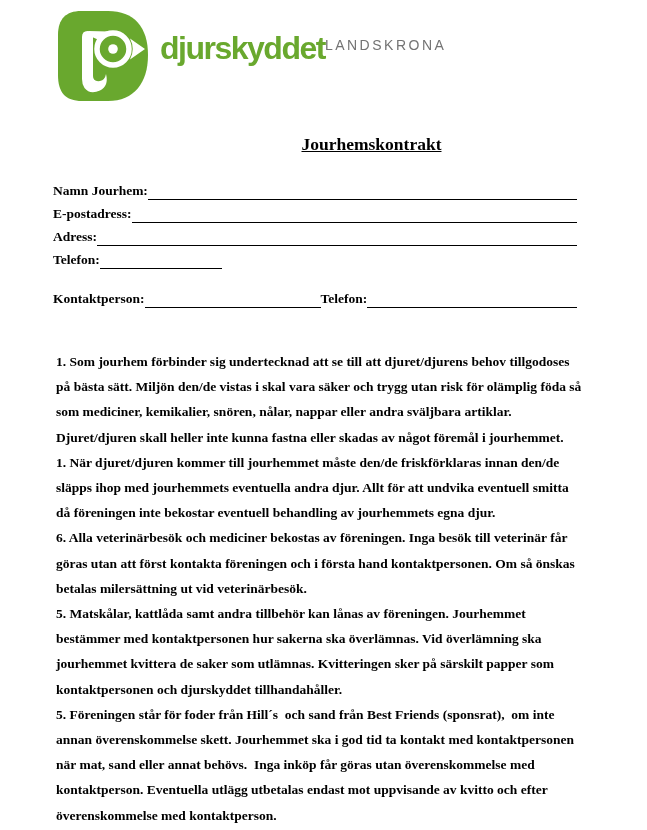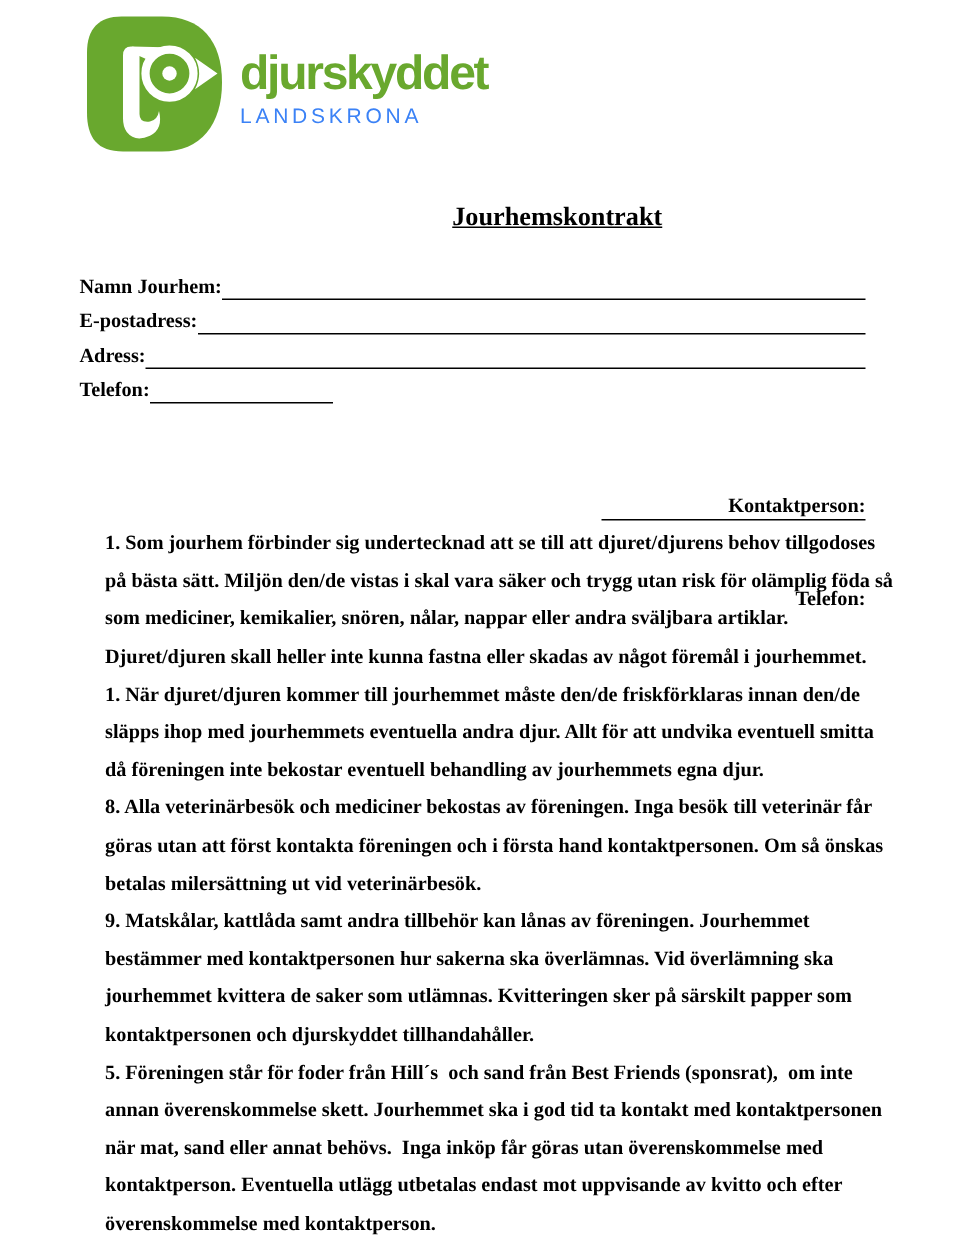--- a/index.html
+++ b/index.html
@@ -17,37 +17,37 @@
   .logo {
     position: absolute;
     left: 55px;
     top: 8px;
     display: flex;
     align-items: flex-start;
   }
   .logo svg { display: block; }
   .logo-text {
     display: flex;
-    flex-direction: column;
+    flex-direction: row;
     padding-top: 24px;
     margin-left: 9px;
     font-family: "Liberation Sans", sans-serif;
   }
   .brand {
     font-size: 32px;
     font-weight: bold;
     letter-spacing: -1.5px;
     line-height: 1;
     color: #69A82E;
   }
   .location {
     margin-top: 5px;
     font-size: 14px;
     letter-spacing: 2.5px;
-    color: #3b82f6;
+    color: #737373;
   }
 
   
   .title-wrap {
     position: absolute;
     top: 134px;
     left: 0;
     width: 100%;
     text-align: center;
     padding-left: 48px;
@@ -65,35 +65,35 @@
     top: 177px;
     width: 524px;
   }
   .row {
     display: flex;
     align-items: flex-end;
     height: 23px;
     font-size: 13.5px;
     font-weight: bold;
   }
-  .lbl { white-space: nowrap; padding-bottom: 1px; margin-top: 44px; }
+  .lbl { white-space: nowrap; padding-bottom: 1px; }
   .line {
     display: inline-block;
     border-bottom: 1.5px solid #000;
     height: 18px;
   }
   .grow { flex: 1 1 auto; }
   .line-short { width: 122px; }
   .line-mid { width: 176px; }
-  .contact-row { margin-top: 16px; flex-direction: column; }
+  .contact-row { margin-top: 16px; }
 
   
   .terms {
     position: absolute;
-    left: 70px;
+    left: 56px;
     top: 349px;
     width: 526px;
     font-size: 13.5px;
     font-weight: bold;
     line-height: 25.2px;
   }
   .terms p {
     margin: 0;
     white-space: pre-wrap;
   }
@@ -148,18 +148,18 @@
       <span class="lbl">Kontaktperson:</span>
       <span class="line line-mid"></span>
       <span class="lbl">Telefon:</span>
       <span class="line grow"></span>
     </div>
   </div>
 
   <div class="terms">
     <p>1. Som jourhem förbinder sig undertecknad att se till att djuret/djurens behov tillgodoses på bästa sätt. Miljön den/de vistas i skal vara säker och trygg utan risk för olämplig föda så som mediciner, kemikalier, snören, nålar, nappar eller andra sväljbara artiklar. Djuret/djuren skall heller inte kunna fastna eller skadas av något föremål i jourhemmet.</p>
     <p>1. När djuret/djuren kommer till jourhemmet måste den/de friskförklaras innan den/de släpps ihop med jourhemmets eventuella andra djur. Allt för att undvika eventuell smitta då föreningen inte bekostar eventuell behandling av jourhemmets egna djur.</p>
-    <p>8. Alla veterinärbesök och mediciner bekostas av föreningen. Inga besök till veterinär får göras utan att först kontakta föreningen och i första hand kontaktpersonen. Om så önskas betalas milersättning ut vid veterinärbesök.</p>
-    <p>9. Matskålar, kattlåda samt andra tillbehör kan lånas av föreningen. Jourhemmet bestämmer med kontaktpersonen hur sakerna ska överlämnas. Vid överlämning ska jourhemmet kvittera de saker som utlämnas. Kvitteringen sker på särskilt papper som kontaktpersonen och djurskyddet tillhandahåller.</p>
+    <p>6. Alla veterinärbesök och mediciner bekostas av föreningen. Inga besök till veterinär får göras utan att först kontakta föreningen och i första hand kontaktpersonen. Om så önskas betalas milersättning ut vid veterinärbesök.</p>
+    <p>5. Matskålar, kattlåda samt andra tillbehör kan lånas av föreningen. Jourhemmet bestämmer med kontaktpersonen hur sakerna ska överlämnas. Vid överlämning ska jourhemmet kvittera de saker som utlämnas. Kvitteringen sker på särskilt papper som kontaktpersonen och djurskyddet tillhandahåller.</p>
     <p>5. Föreningen står för foder från Hill´s  och sand från Best Friends (sponsrat),  om inte annan överenskommelse skett. Jourhemmet ska i god tid ta kontakt med kontaktpersonen när mat, sand eller annat behövs.  Inga inköp får göras utan överenskommelse med kontaktperson. Eventuella utlägg utbetalas endast mot uppvisande av kvitto och efter överenskommelse med kontaktperson.</p>
   </div>
 
 </div>
 
 </body></html>

